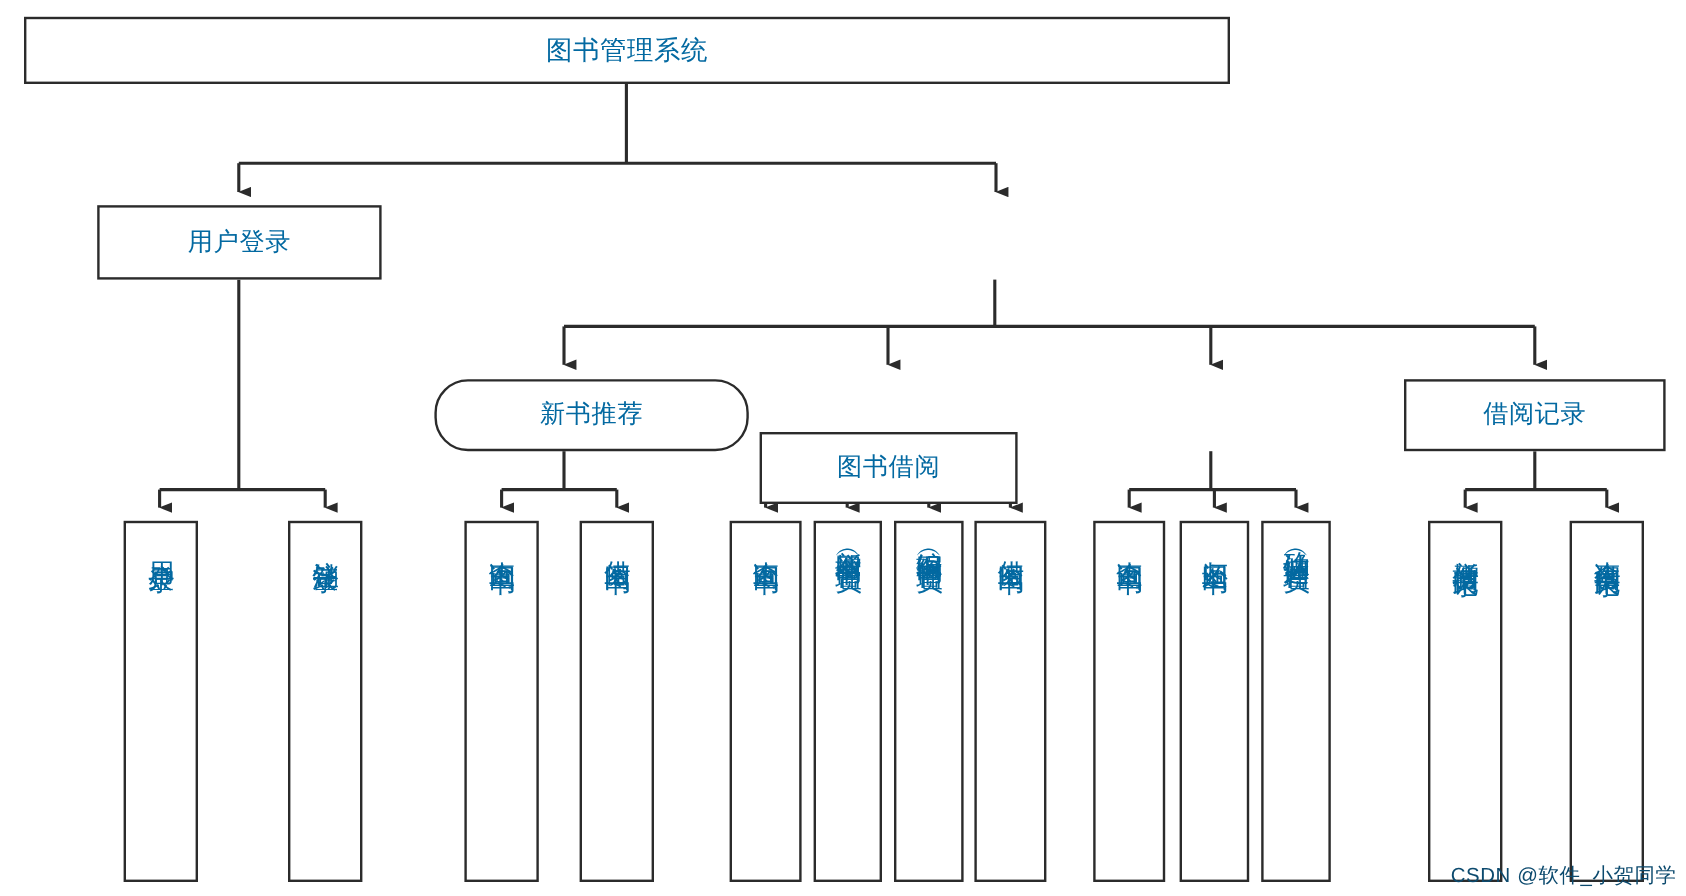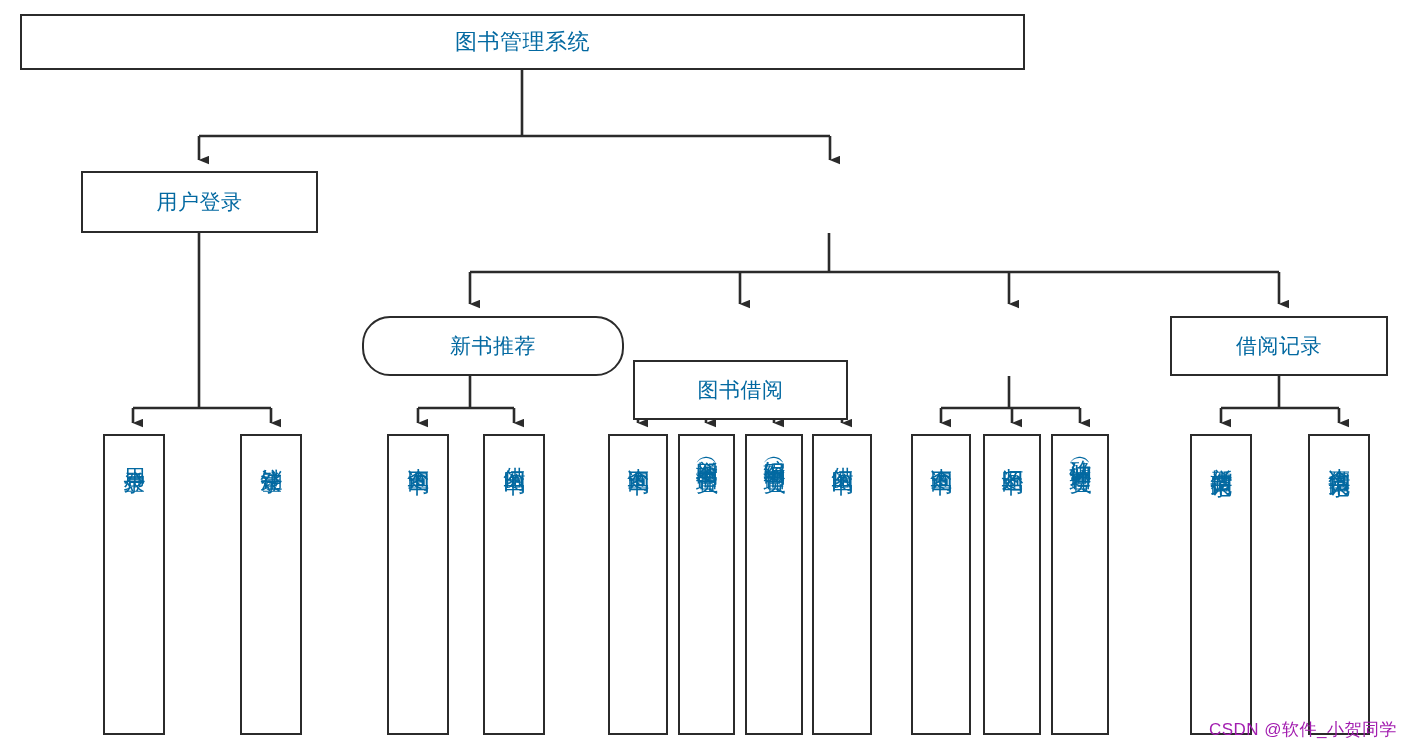--- a/index.html
+++ b/index.html
@@ -58,21 +58,21 @@
     font-size: 22px;
     line-height: 1.04;
     letter-spacing: 2px;
     white-space: nowrap;
   }
   #watermark {
     position: absolute;
     right: 8px;
     bottom: 6px;
     font-size: 17px;
-    color: #a21caf;
+    color: #0c4a6e;
     letter-spacing: 0.5px;
     white-space: nowrap;
   }
 </style>
 </head>
 <body>
 
 <div id="canvas">
 
   <svg id="wires" viewBox="0 0 1405 747">

